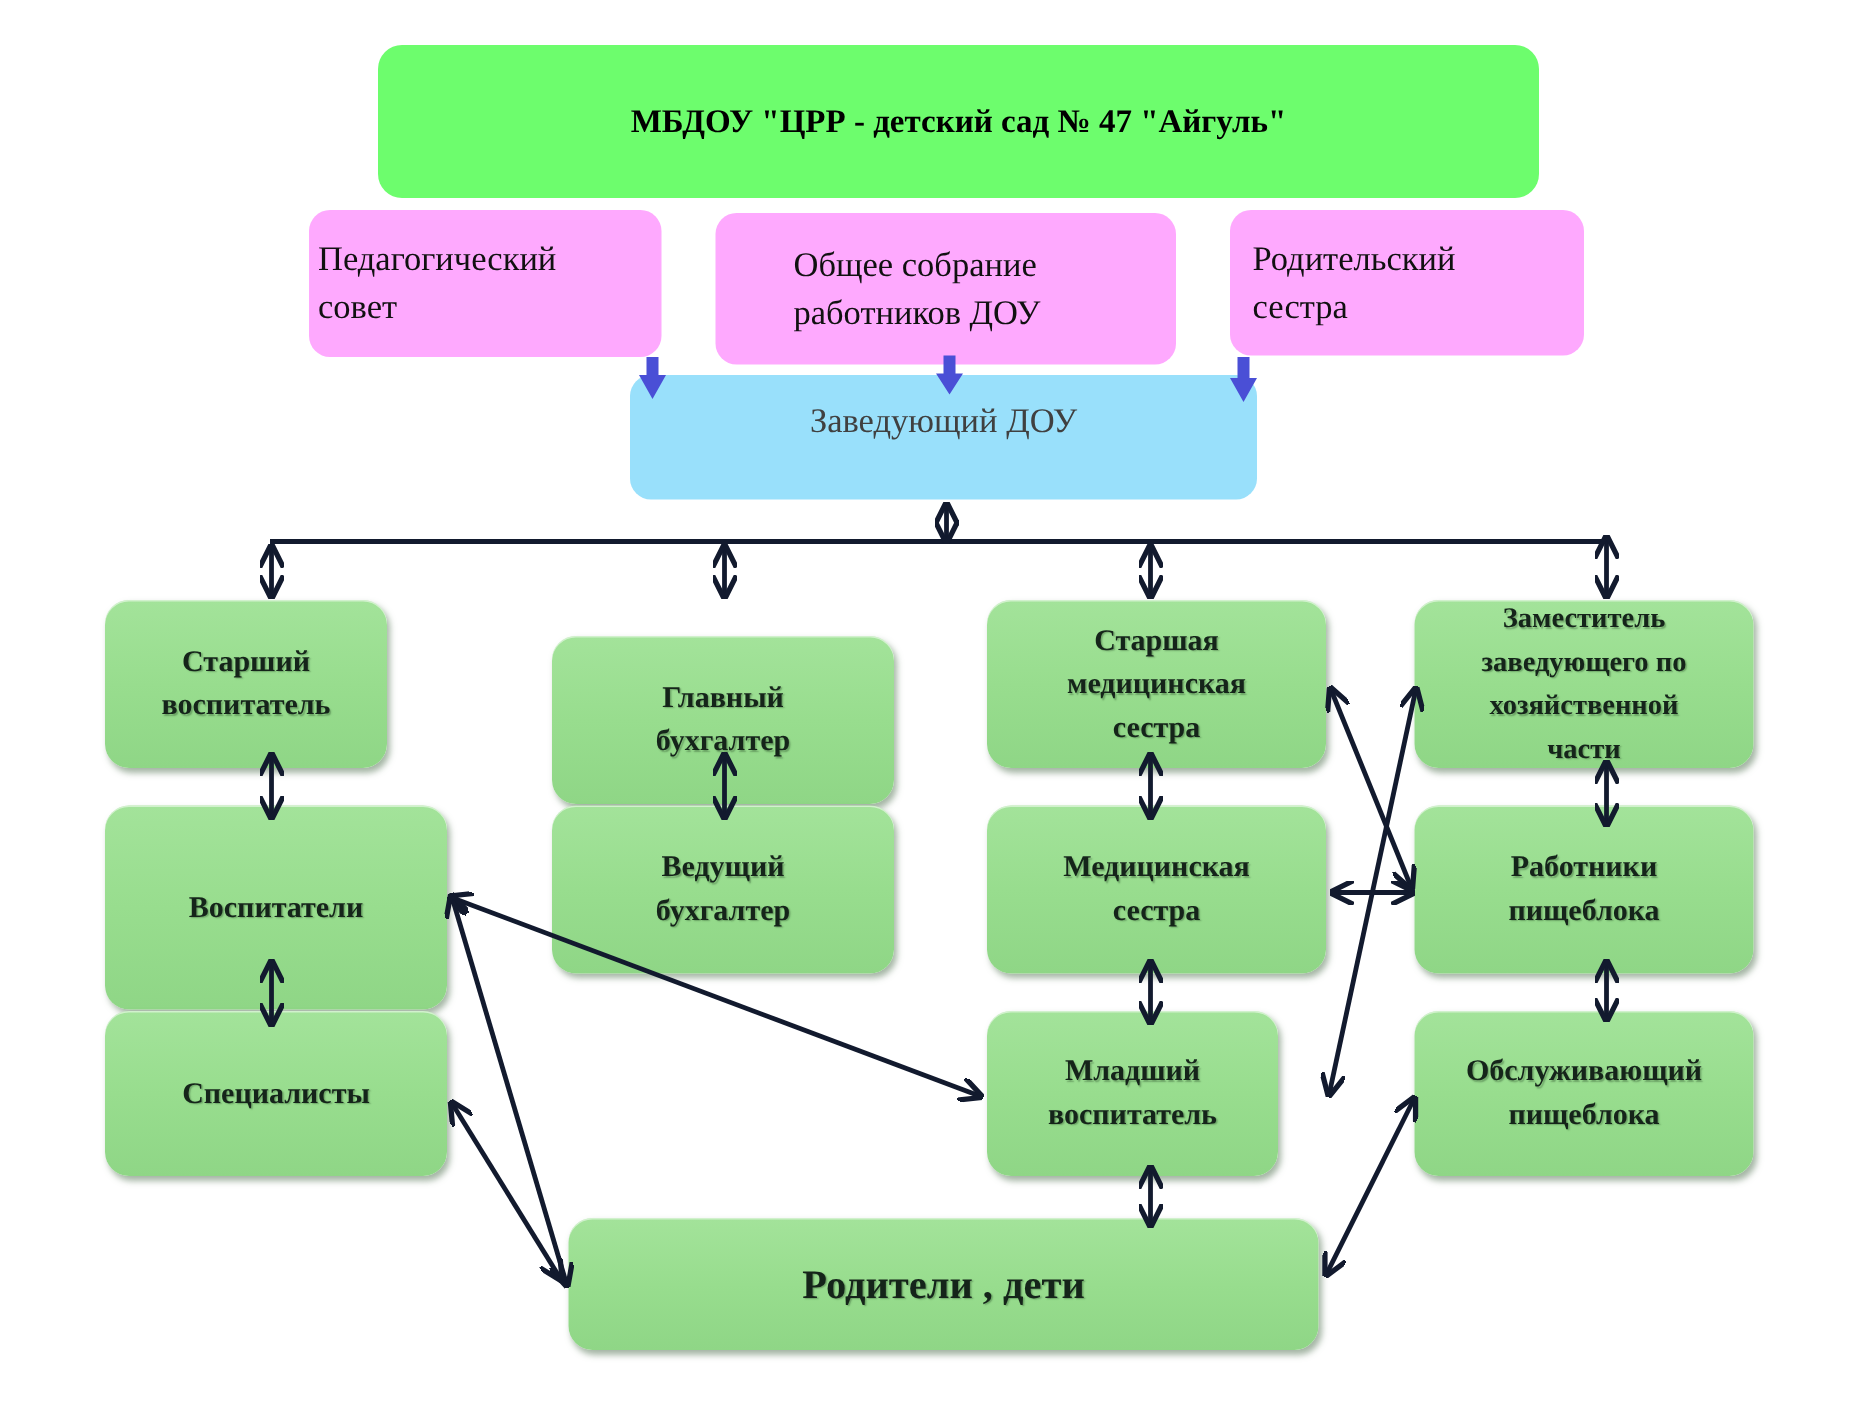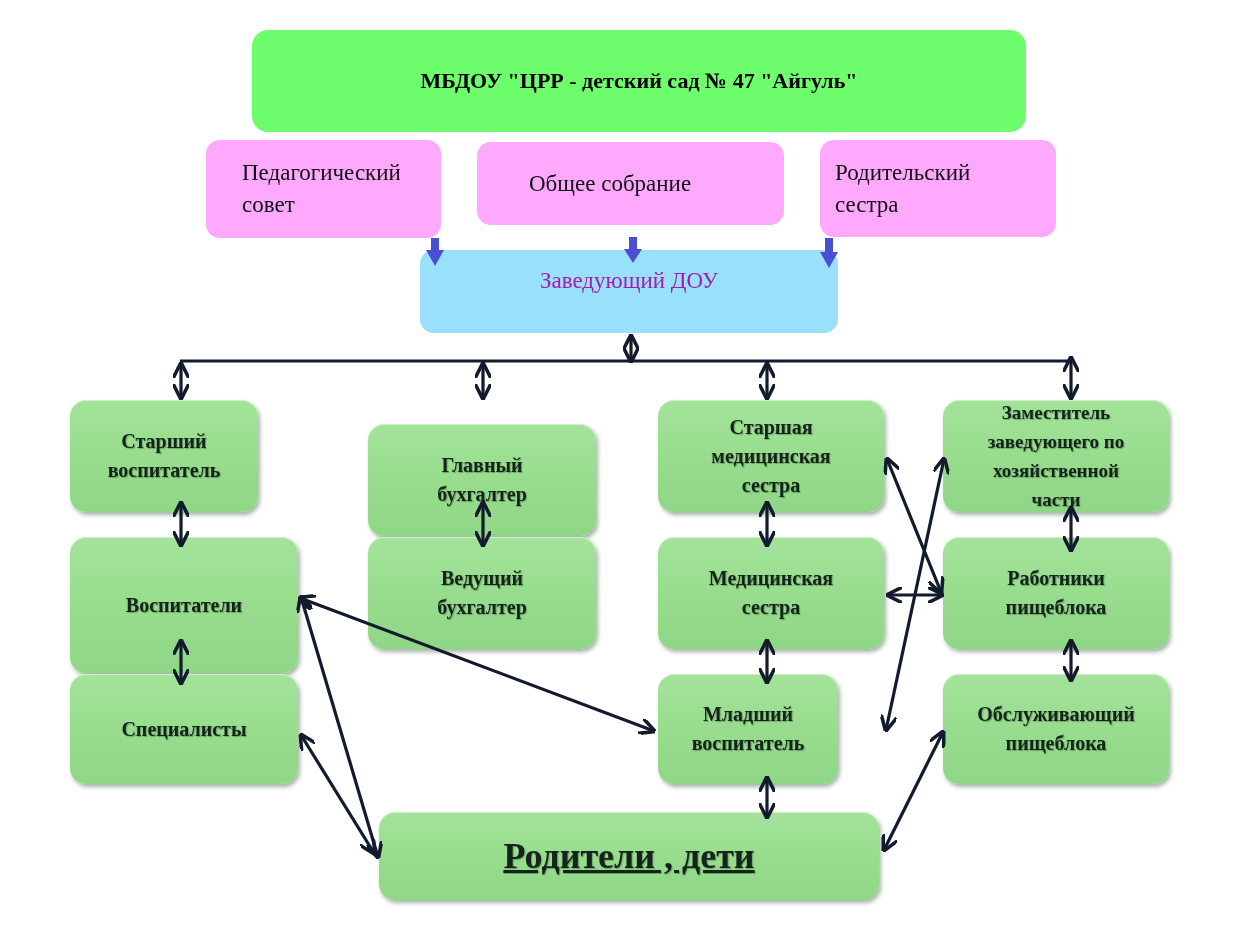--- a/index.html
+++ b/index.html
@@ -6,47 +6,48 @@
   body { width: 1241px; height: 934px; position: relative; overflow: hidden;
          font-family: "Liberation Serif", serif; }
   .box { position: absolute; display: flex; align-items: center; justify-content: center;
          text-align: center; box-sizing: border-box; }
   .title-box { left: 252px; top: 30px; width: 774px; height: 102px; background: #6dfd6d;
                border-radius: 16px; flex-direction: column; font-weight: bold; font-size: 22px;
                line-height: 36px; color: #000; }
   .pink { background: #fea9fe; border-radius: 14px; font-size: 23px; line-height: 32px;
           color: #111; justify-content: flex-start; text-align: left; }
   .head-box { left: 420px; top: 250px; width: 418px; height: 83px; background: #99e0fb;
-              border-radius: 14px; font-size: 23px; color: #a21caf; align-items: flex-start;
+              border-radius: 14px; font-size: 23px; color: #404040; align-items: flex-start;
               padding-top: 18px; }
   .green { background: linear-gradient(180deg, #a3e39a 0%, #98dd8e 50%, #8fd686 100%);
            border-radius: 16px; box-shadow: 2px 3px 4px rgba(90,120,90,0.55),
            inset 0 1px 0 rgba(255,255,255,0.5); font-weight: bold; font-size: 20px;
            line-height: 29px; color: #15241a; text-shadow: 1px 1px 1px rgba(30,60,30,0.35);
            padding: 0 6px; }
-  .green.big { font-size: 36px; text-decoration: underline; }
+  .green.big { font-size: 27px; }
   svg.links { position: absolute; left: 0; top: 0; width: 1241px; height: 934px; pointer-events: none; }
   .blue-arrow { fill: #4a4fd6; }
 </style>
 </head>
 <body>
 
 <div class="box title-box">
   <div>МБДОУ "ЦРР - детский сад № 47 "Айгуль"</div>
 </div>
 
-<div class="box pink" style="left:206px; top:140px; width:235px; height:98px; padding-left:36px;">
+<div class="box pink" style="left:206px; top:140px; width:235px; height:98px; padding-left:6px;">
   <div>
       <div>Педагогический</div>
        <div>совет</div>
     </div>
 </div>
-<div class="box pink" style="left:477px; top:142px; width:307px; height:83px; padding-left:52px;">
+<div class="box pink" style="left:477px; top:142px; width:307px; height:101px; padding-left:52px;">
   <div>
       <div>Общее собрание</div>
+       <div>работников ДОУ</div>
     </div>
 </div>
 <div class="box pink" style="left:820px; top:140px; width:236px; height:97px; padding-left:15px;">
   <div>
       <div>Родительский</div>
        <div>сестра</div>
     </div>
 </div>
 
 <div class="box head-box">
@@ -75,21 +76,21 @@
 <div class="box green" style="left:658px; top:537px; width:226px; height:112px;">
   <span style="max-width:150px;">Медицинская сестра</span>
   </div>
 <div class="box green" style="left:943px; top:537px; width:226px; height:112px;">
   <span style="max-width:130px;">Работники пищеблока</span>
   </div>
 
 <div class="box green" style="left:70px; top:674px; width:228px; height:110px;">
   <span>Специалисты</span>
   </div>
-<div class="box green" style="left:658px; top:674px; width:180px; height:110px;">
+<div class="box green" style="left:658px; top:674px; width:194px; height:110px;">
   <span style="max-width:140px;">Младший воспитатель</span>
   </div>
 <div class="box green" style="left:943px; top:674px; width:226px; height:110px;">
   <span style="max-width:190px;">Обслуживающий пищеблока</span>
   </div>
 
 <div class="box green big" style="left:379px; top:812px; width:500px; height:88px;">
   <span>Родители , дети</span>
   </div>
 

